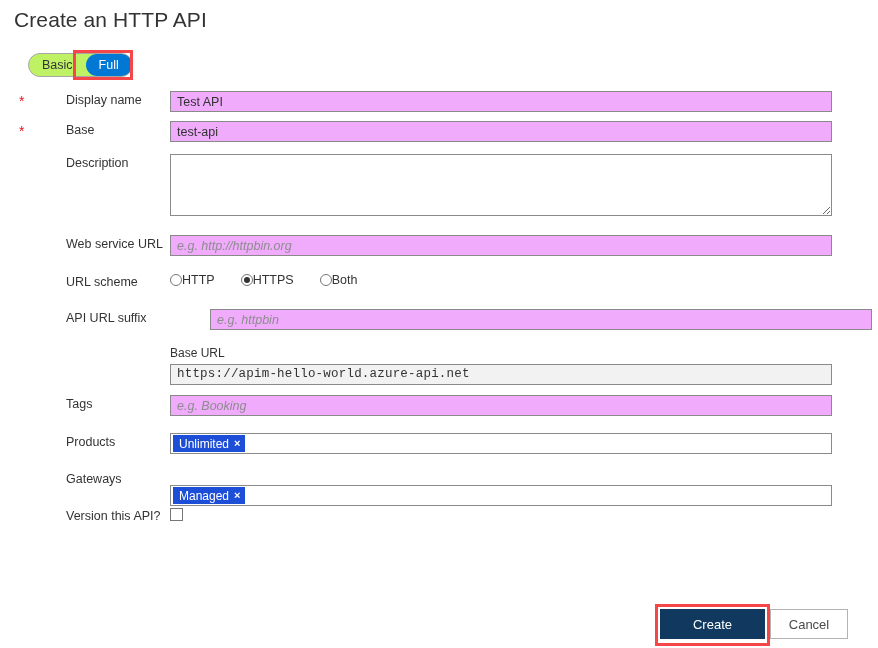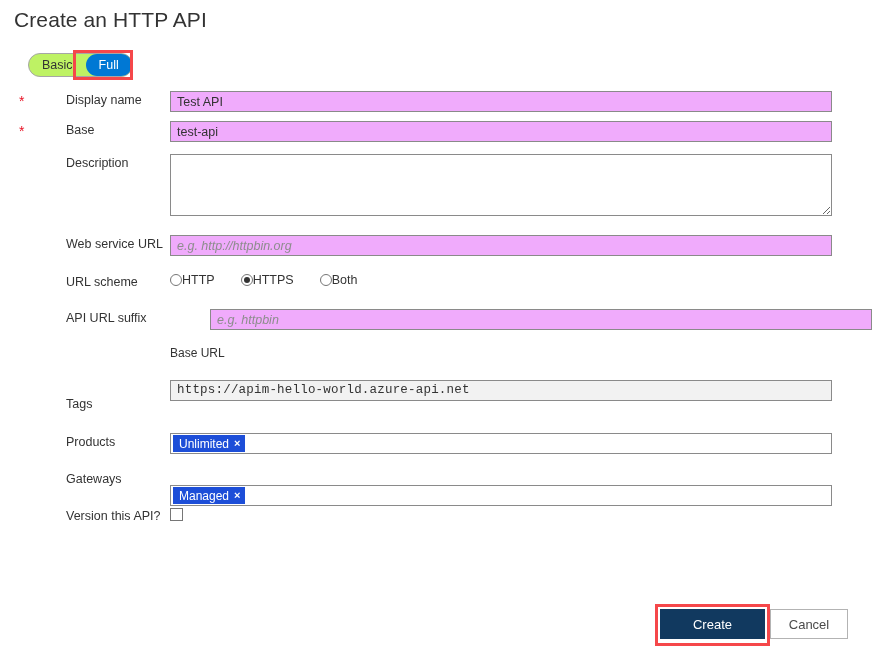--- a/index.html
+++ b/index.html
@@ -332,27 +332,30 @@
 
   <div class="row" style="height:38px;">
     <span class="lbl" style="top:3px;">API URL suffix</span>
     <div class="ctrl" style="top:1px;padding-left:40px;">
       <input class="txt" type="text" placeholder="e.g. httpbin" style="">
     </div>
   </div>
 
   <div class="row" style="height:48px;">
     <span class="sublabel" style="top:0px;">Base URL</span>
-    <div class="ctrl" style="top:34px;">
+    <div class="ctrl" style="top:18px;">
       <div class="readonly-box">https://apim-hello-world.azure-api.net</div>
     </div>
   </div>
 
   <div class="row" style="height:38px;">
     <span class="lbl" style="top:3px;">Tags</span>
+    <div class="ctrl" style="top:1px;">
+      <input class="txt" type="text" placeholder="e.g. Booking" style="">
+    </div>
   </div>
 
   <div class="row" style="height:37px;">
     <span class="lbl" style="top:3px;">Products</span>
     <div class="chip-field" style="top:1px;">
       <span class="chip">
         <span>Unlimited</span>
         <span class="chip-x">×</span>
       </span>
     </div>

